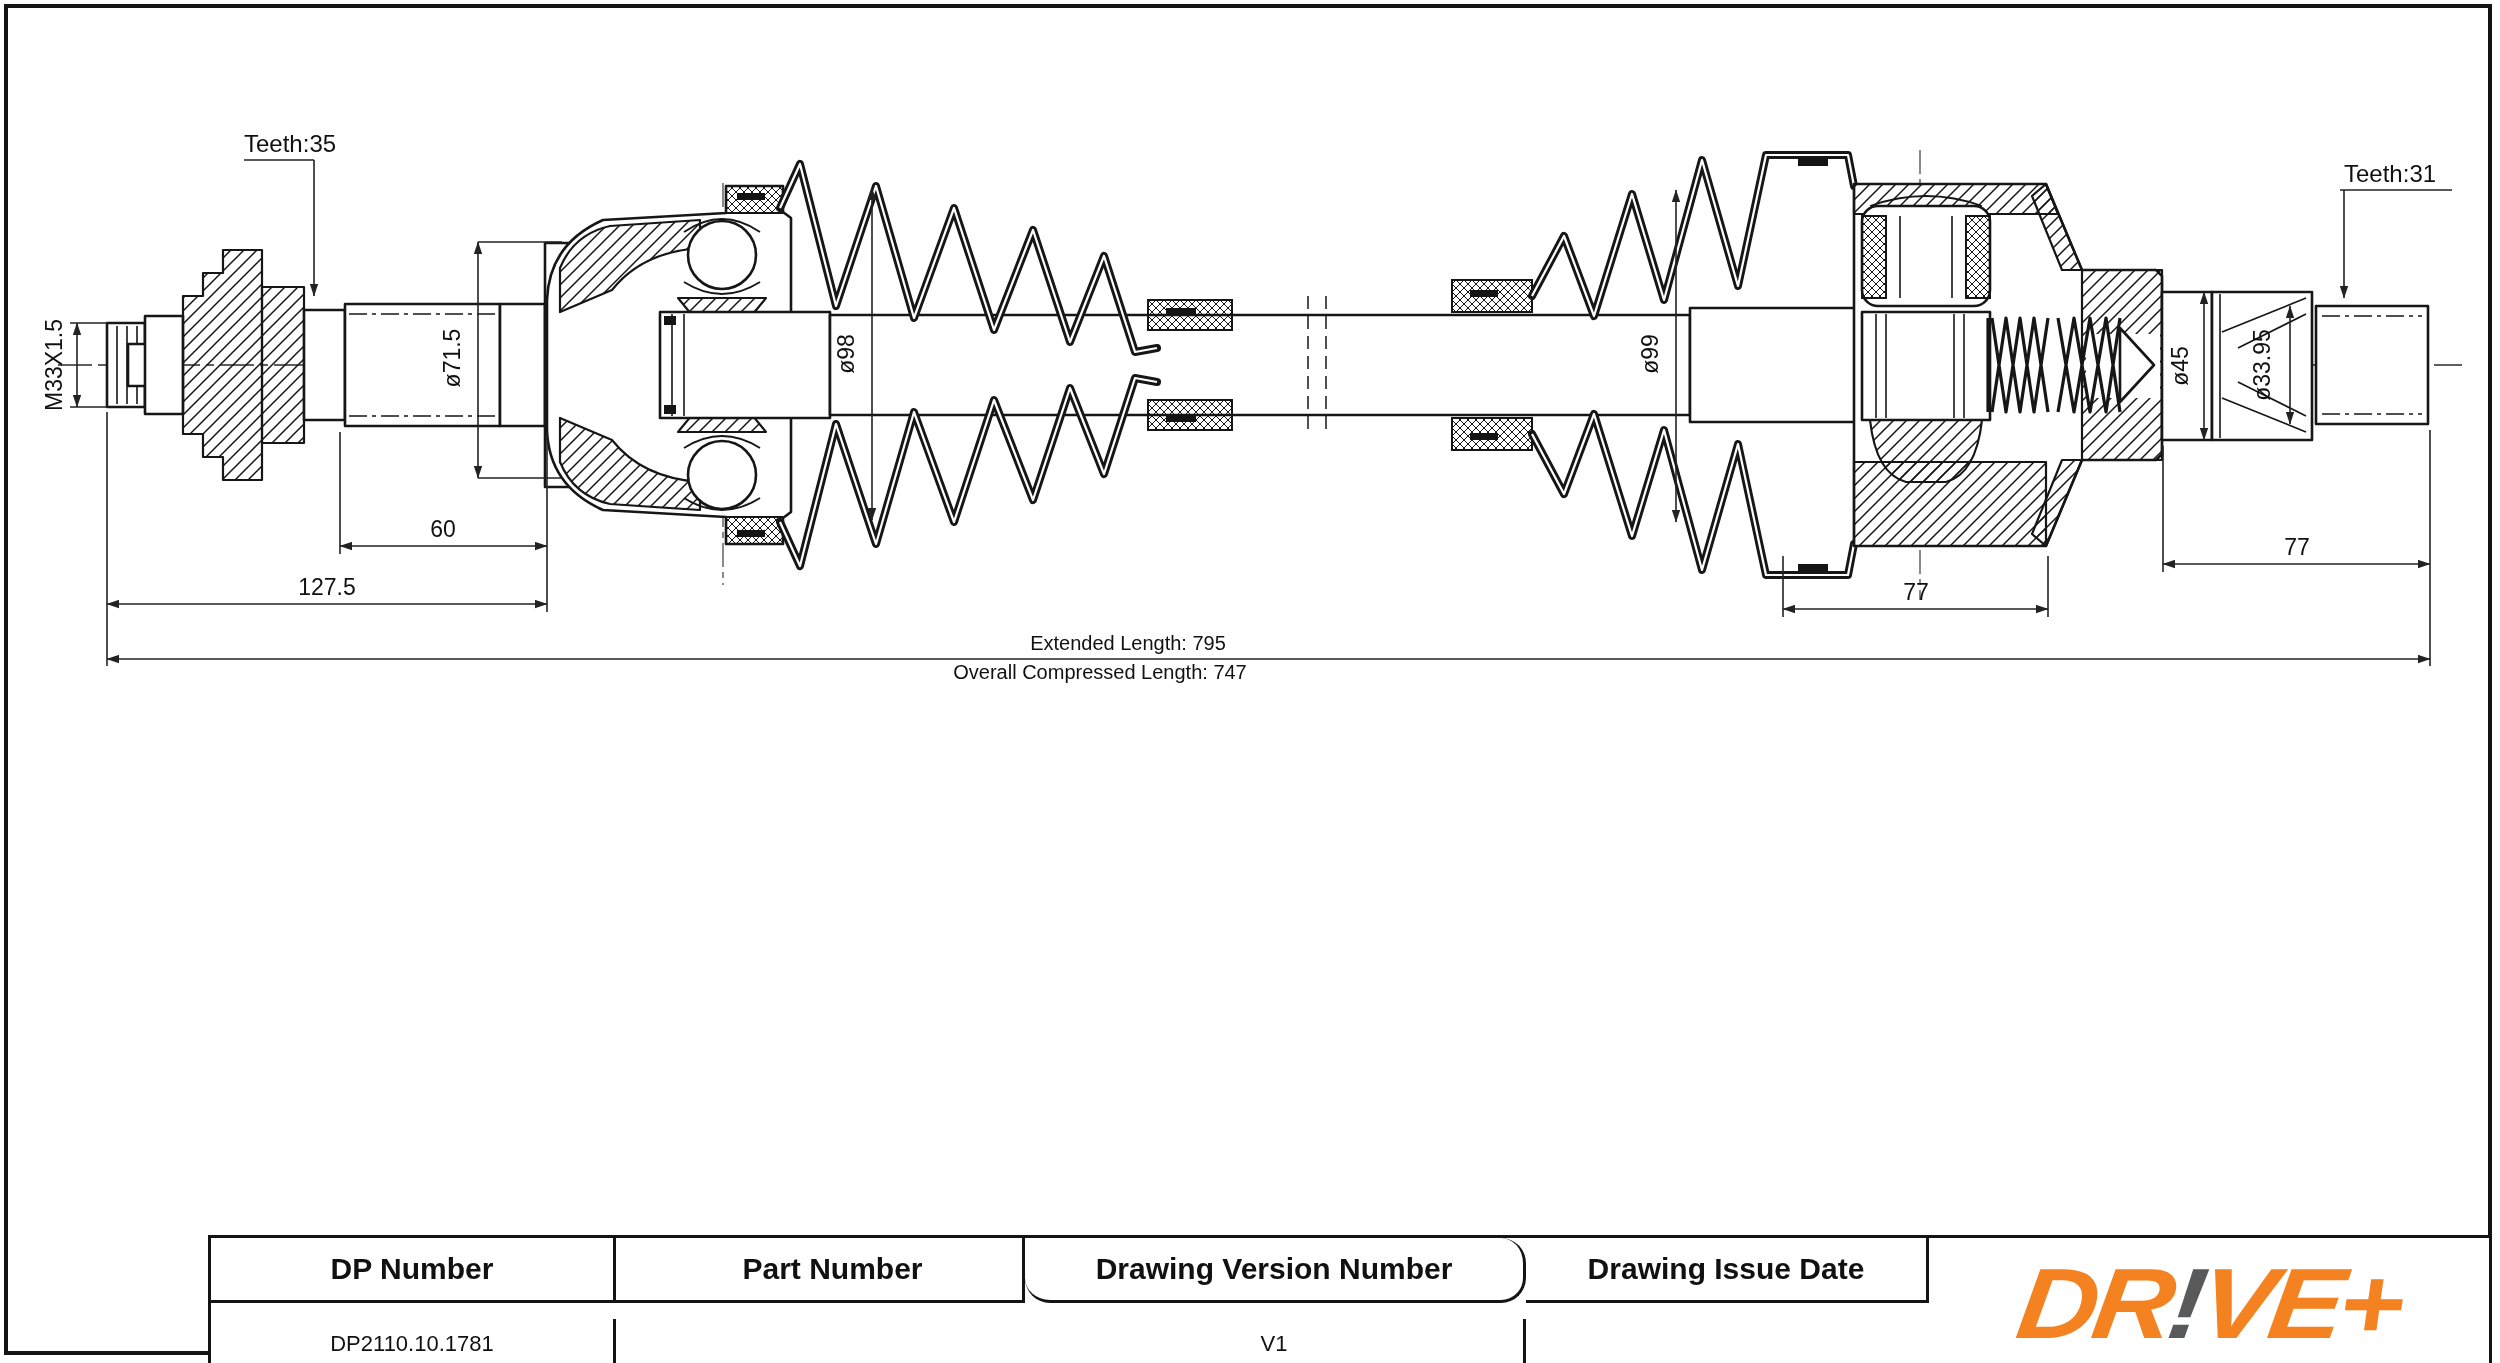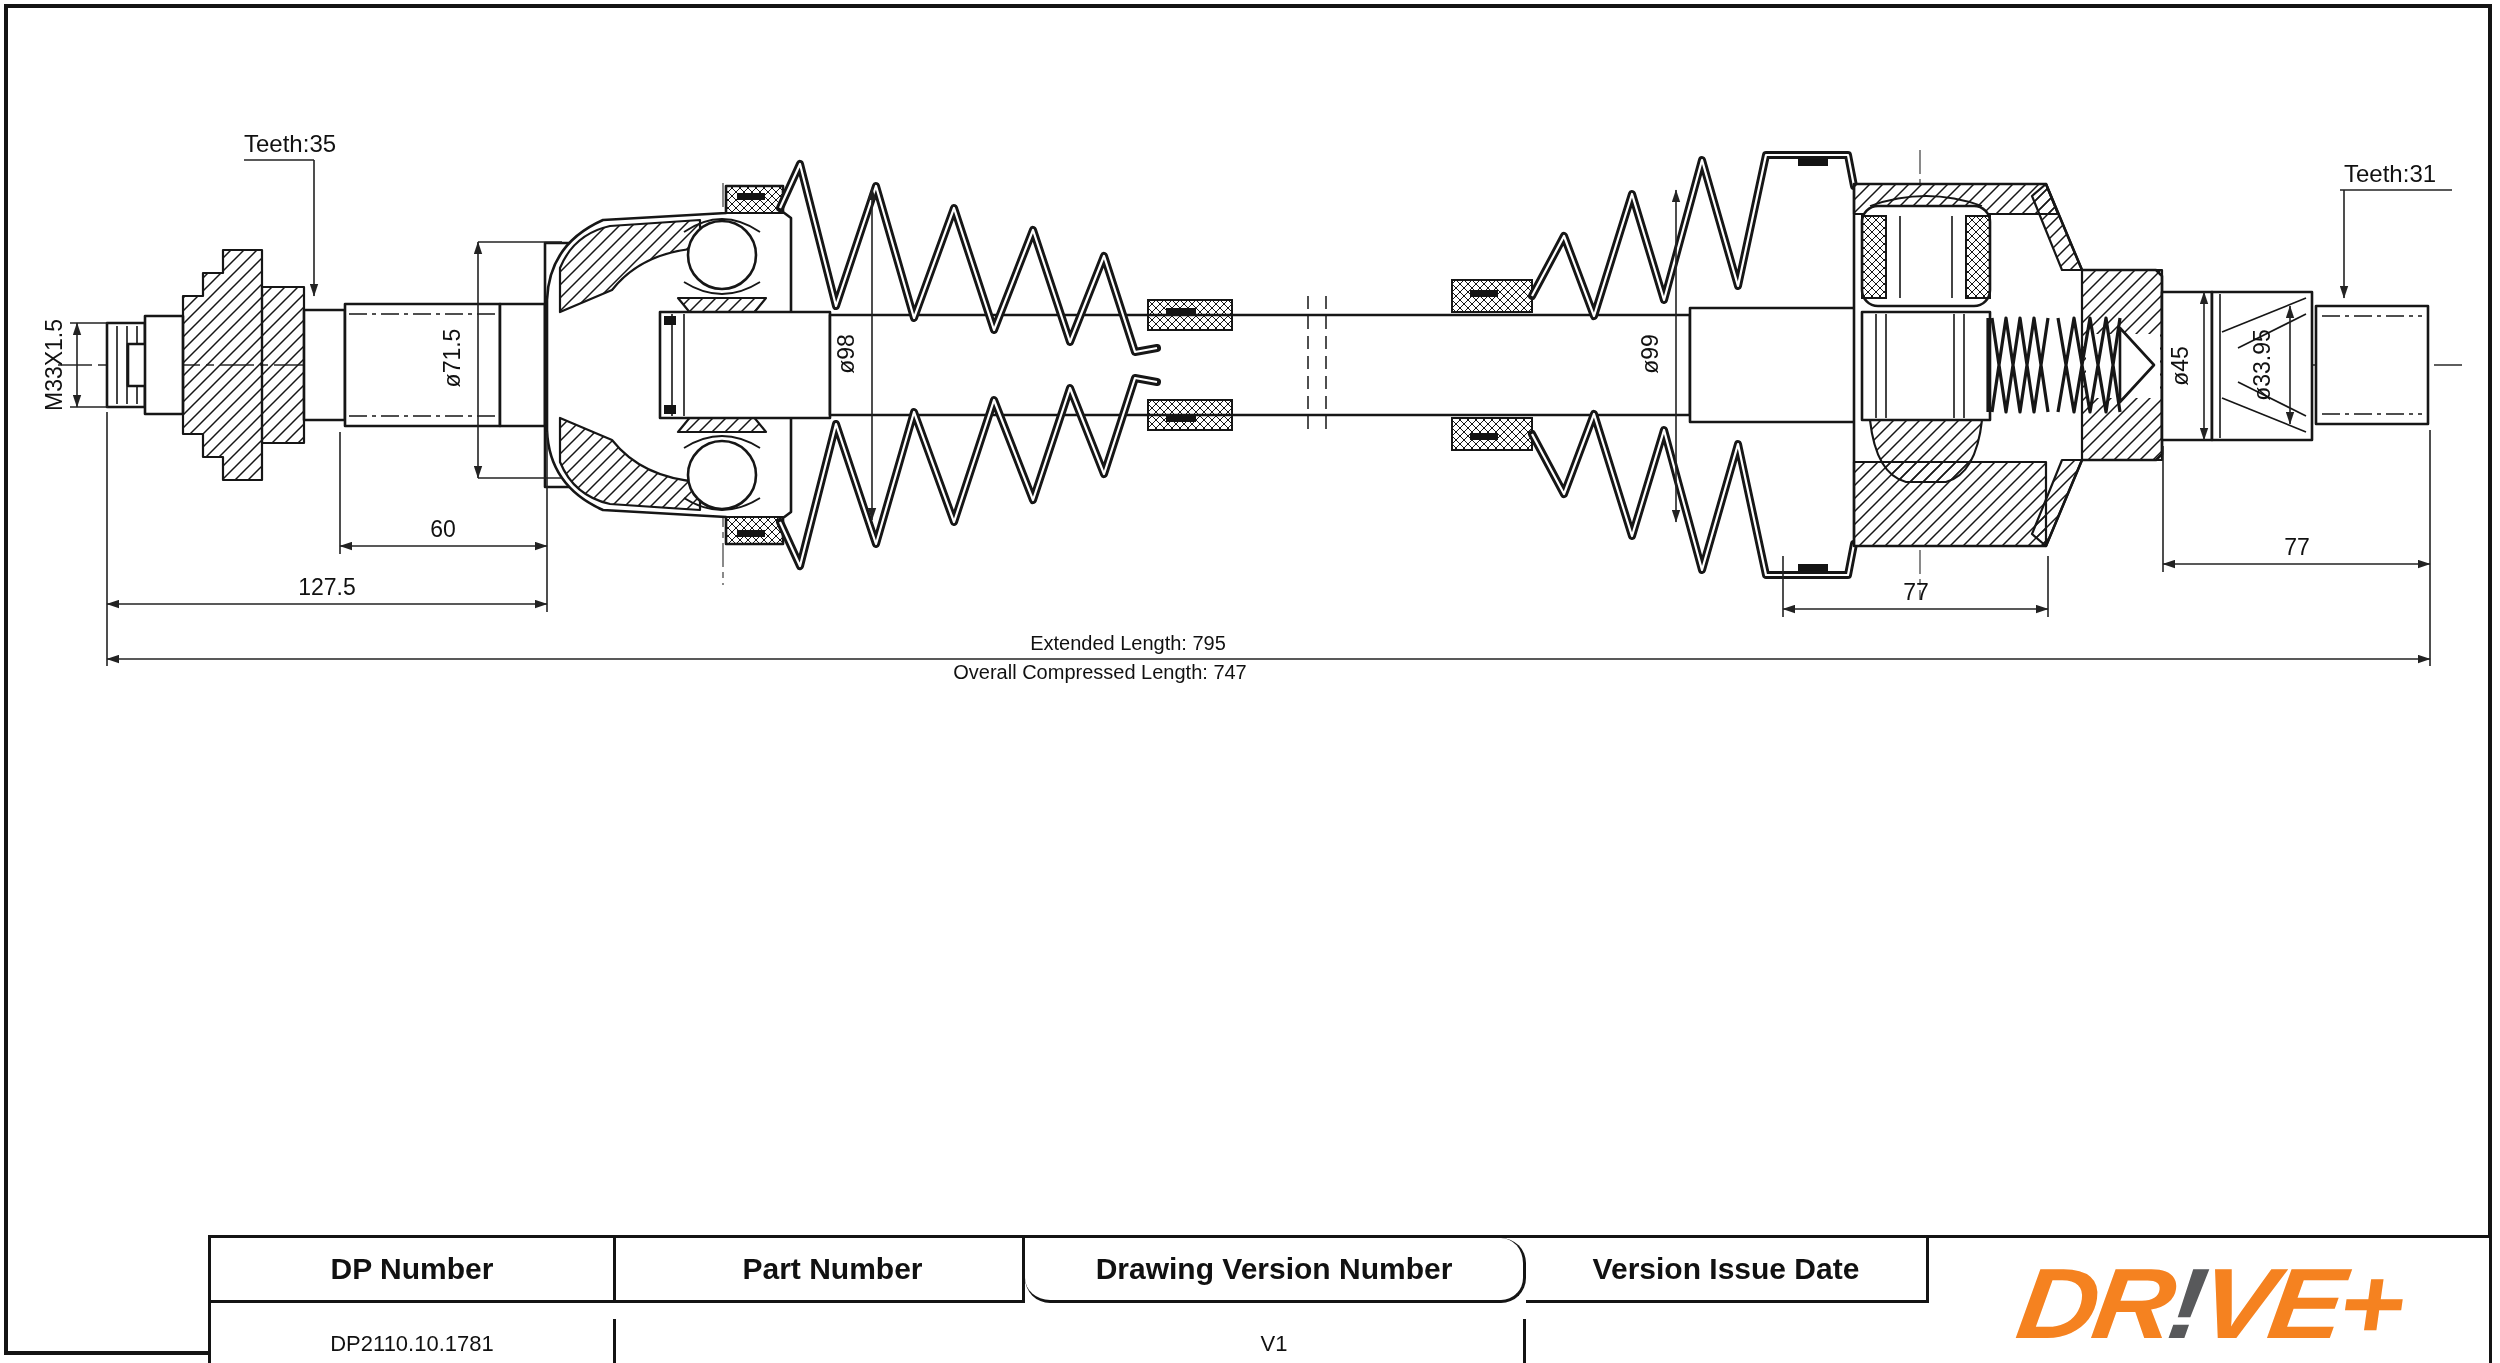--- a/index.html
+++ b/index.html
@@ -238,20 +238,20 @@
     <text class="dimtext-s" x="1128" y="650" text-anchor="middle">Extended Length: 795</text>
     <text class="dimtext-s" x="1100" y="679" text-anchor="middle">Overall Compressed Length: 747</text>
   </g>
 </svg>
 
 <div class="titleblock">
   <div class="tb">
     <div class="cell th" style="grid-column:1;grid-row:1;">DP Number</div>
     <div class="cell th" style="grid-column:2;grid-row:1;padding-left:27px;">Part Number</div>
     <div class="cell th" style="grid-column:3;grid-row:1;border-radius:25px;">Drawing Version Number</div>
-    <div class="cell th" style="grid-column:4;grid-row:1;">Version Issue Date</div>
+    <div class="cell th" style="grid-column:4;grid-row:1;">Drawing Issue Date</div>
     <div class="cell td" style="grid-column:1;grid-row:2;">DP2110.10.1781</div>
     <div class="cell td" style="grid-column:3;grid-row:2;">V1</div>
     <div class="cell logo-cell">
       <div class="logo"><span class="orange">DR</span><span class="bang">!</span><span class="orange">VE+</span></div>
     </div>
   </div>
 </div>
 
 </body></html>

